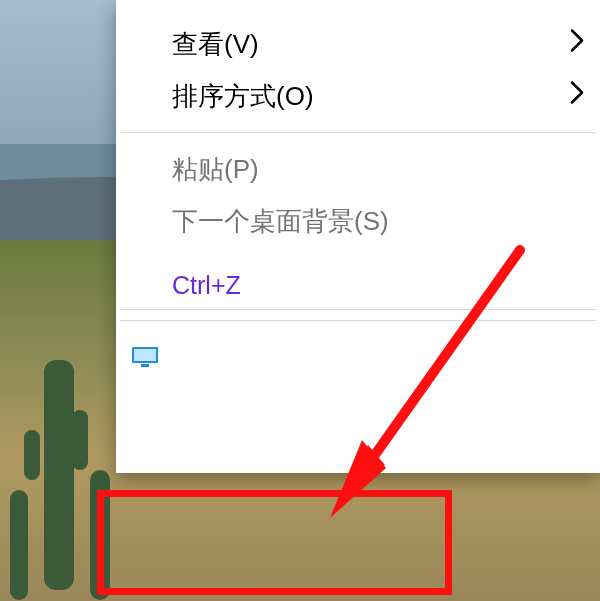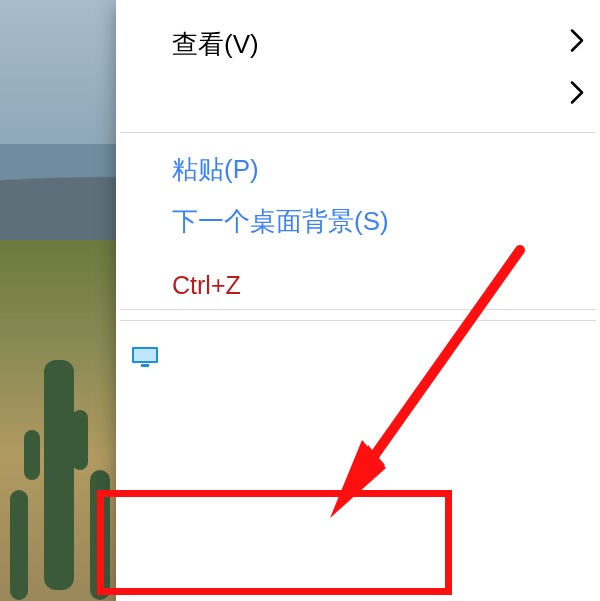--- a/index.html
+++ b/index.html
@@ -46,39 +46,39 @@
   .c1a { left: 72px; top: 410px; height: 60px; }
   .c1b { left: 24px; top: 430px; height: 50px; }
   .c2 { left: 90px; top: 470px; height: 130px; width:20px;}
   .c3 { left: 10px; top: 490px; height: 110px; width:18px;}
 
   .context-menu {
     position: absolute;
     left: 116px;
     top: 0;
     width: 484px;
-    height: 601px;
+    height: 473px;
     background: #ffffff;
     box-shadow: 0 6px 18px rgba(0,0,0,0.35);
     padding-top: 18px;
     box-sizing: border-box;
   }
   .menu-item {
     display: flex;
     align-items: center;
     height: 52px;
     padding: 0 20px 0 56px;
     font-size: 26px;
     color: #000;
     position: relative;
     white-space: nowrap;
   }
-  .menu-item.disabled { color: #3b82f6; }
+  .menu-item.disabled { color: #737373; }
   .menu-item .label { flex: 1; }
-  .menu-item .shortcut { color: #b91c1c; font-size: 25px; margin-right: 30px; margin-top: 24px; }
+  .menu-item .shortcut { color: #6d28d9; font-size: 25px; margin-right: 30px; margin-top: 24px; }
   .menu-item .chevron {
     position: absolute; right: 16px; top: 50%; transform: translateY(-50%);
   }
   .menu-item .icon {
     position: absolute; left: 14px; top: 50%; transform: translateY(-50%);
     width: 30px; height: 24px;
   }
   .separator {
     height: 1px;
     background: #d9d9d9;
@@ -122,20 +122,21 @@
     <div class="menu-item">
       <span class="label">查看(V)</span>
       <span class="chevron">
         <svg width="14" height="24" viewBox="0 0 14 24">
             <path d="M2 2 L12 12 L2 22" stroke="#000" stroke-width="2.5" fill="none" stroke-linecap="round" stroke-linejoin="round"></path>
           </svg>
       </span>
     </div>
 
     <div class="menu-item">
+      <span class="label">排序方式(O)</span>
       <span class="chevron">
         <svg width="14" height="24" viewBox="0 0 14 24">
             <path d="M2 2 L12 12 L2 22" stroke="#000" stroke-width="2.5" fill="none" stroke-linecap="round" stroke-linejoin="round"></path>
           </svg>
       </span>
     </div>
 
 
     <div class="separator"></div>
 

